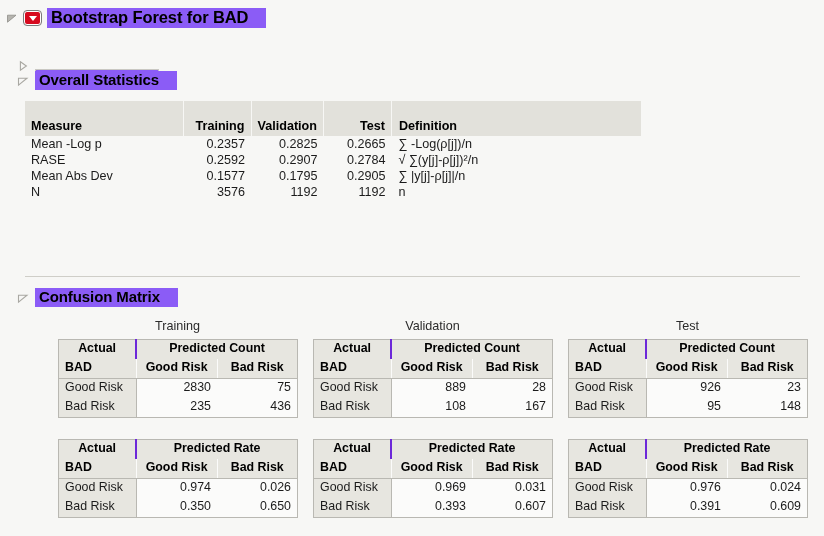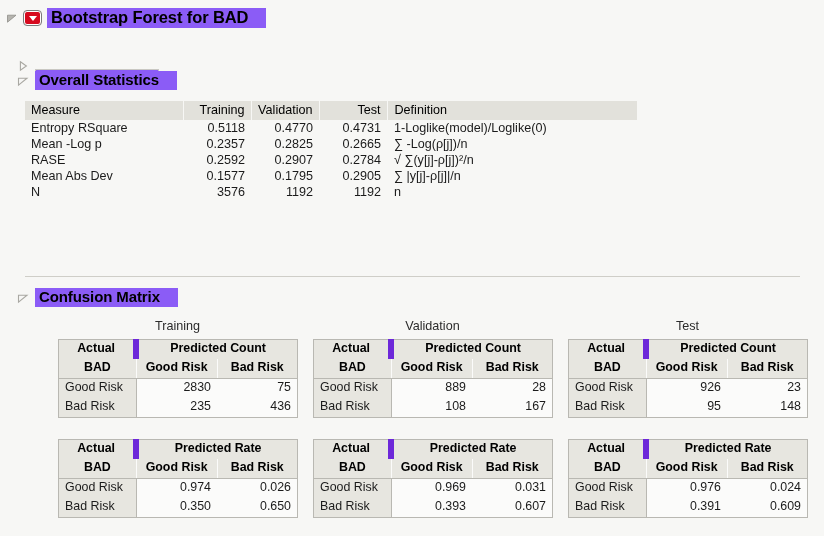--- a/index.html
+++ b/index.html
@@ -69,24 +69,24 @@
   
   .stats {
     position: absolute;
     left: 25px; top: 101px;
     border-collapse: collapse;
     font-size: 12.6px;
     color: #1b1b1b;
   }
   .stats th {
     background: #e2e1db;
-    font-weight: normal;
+    font-weight: bold;
     font-size: 12.6px;
     color: #000;
-    padding: 2px 6px 3px 6px;
+    padding: 18px 6px 3px 6px;
     border-right: 1px solid #f7f7f5;
     white-space: nowrap;
   }
   .stats th.last { border-right: none; }
   .stats td {
     padding: 1px 6px 1px 6px;
     white-space: nowrap;
     font-size: 12.6px;
   }
   .stats .meas  { text-align: left;  width: 158px; }
@@ -121,24 +121,24 @@
     line-height: 1.28;
   }
   table.cm th {
     background: #e7e6e0;
     font-weight: bold;
     color: #000;
     text-align: center;
   }
   table.cm th.actual {
     text-align: center;
-    border-right: 6px solid #6d28d9;
+    border-right: 2px solid #6d28d9;
   }
   table.cm th.bad {
-    text-align: center;
+    text-align: left;
     border-right: 1px solid #fbfbfa;
     border-bottom: 1px solid #b9b8b2;
   }
   table.cm th.pred {
     text-align: center;
   }
   table.cm th.sub {
     text-align: center;
     border-bottom: 1px solid #b9b8b2;
     border-right: 1px solid #fbfbfa;
@@ -201,27 +201,20 @@
     <thead>
       <tr>
         <th class="meas">Measure</th>
         <th class="num">Training</th>
         <th class="num">Validation</th>
         <th class="num">Test</th>
         <th class="defn last" style="width:250px">Definition</th>
       </tr>
     </thead>
     <tbody>
-      <tr>
-        <td class="meas">Entropy RSquare</td>
-        <td class="num">0.5118</td>
-        <td class="num">0.4770</td>
-        <td class="num">0.4731</td>
-        <td class="defn">1-Loglike(model)/Loglike(0)</td>
-      </tr>
       <tr>
         <td class="meas">Mean -Log p</td>
         <td class="num">0.2357</td>
         <td class="num">0.2825</td>
         <td class="num">0.2665</td>
         <td class="defn">∑ -Log(ρ[j])/n</td>
       </tr>
       <tr>
         <td class="meas">RASE</td>
         <td class="num">0.2592</td>

